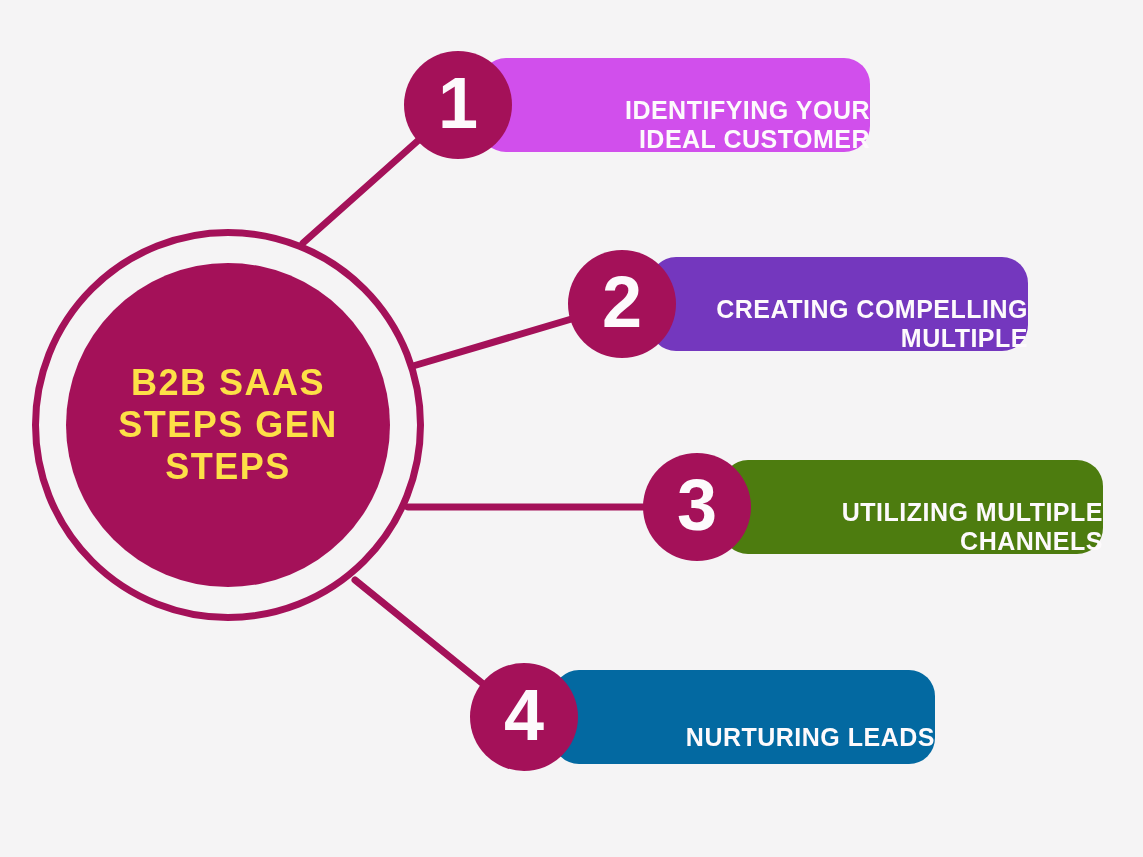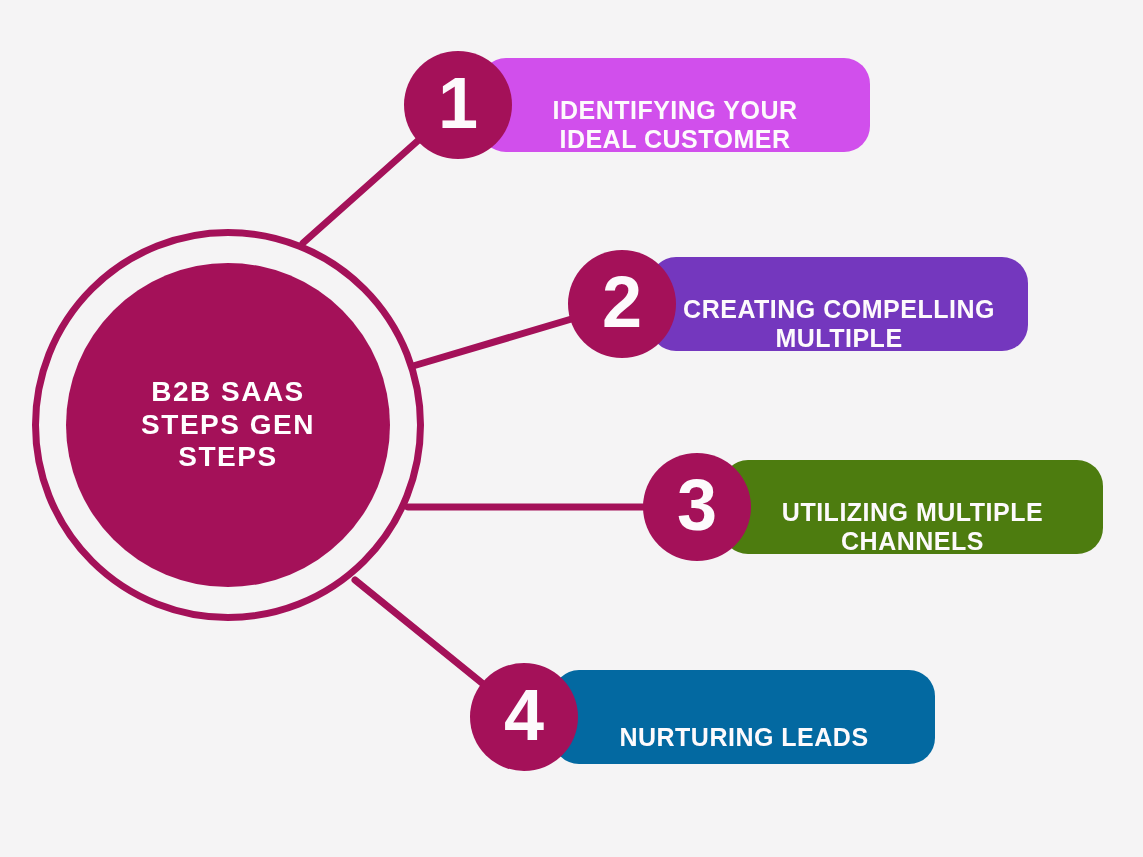--- a/index.html
+++ b/index.html
@@ -40,39 +40,39 @@
     background:#A41159;
     border-radius:50%;
     display:flex;
     align-items:center;
     justify-content:center;
   }
   .center-title{
     display:flex;
     flex-direction:column;
     justify-content:center;
-    color:#ffffff;
-    font-size:28px;
+    color:#fde047;
+    font-size:36px;
     font-weight:bold;
     letter-spacing:1.5px;
     line-height:1.17;
     text-align:center;
   }
   .pill{
     position:absolute;
     height:94px;
     border-radius:26px;
     display:flex;
     align-items:center;
     justify-content:center;
   }
   .pill-label{
     display:flex;
     flex-direction:column;
-    align-items:center;
+    align-items:flex-end;
     justify-content:center;
     color:#FDFAFC;
     font-size:25px;
     font-weight:bold;
     letter-spacing:0.5px;
     line-height:1.15;
     text-align:center;
     width:100%;
     margin-top:40px;
   }

